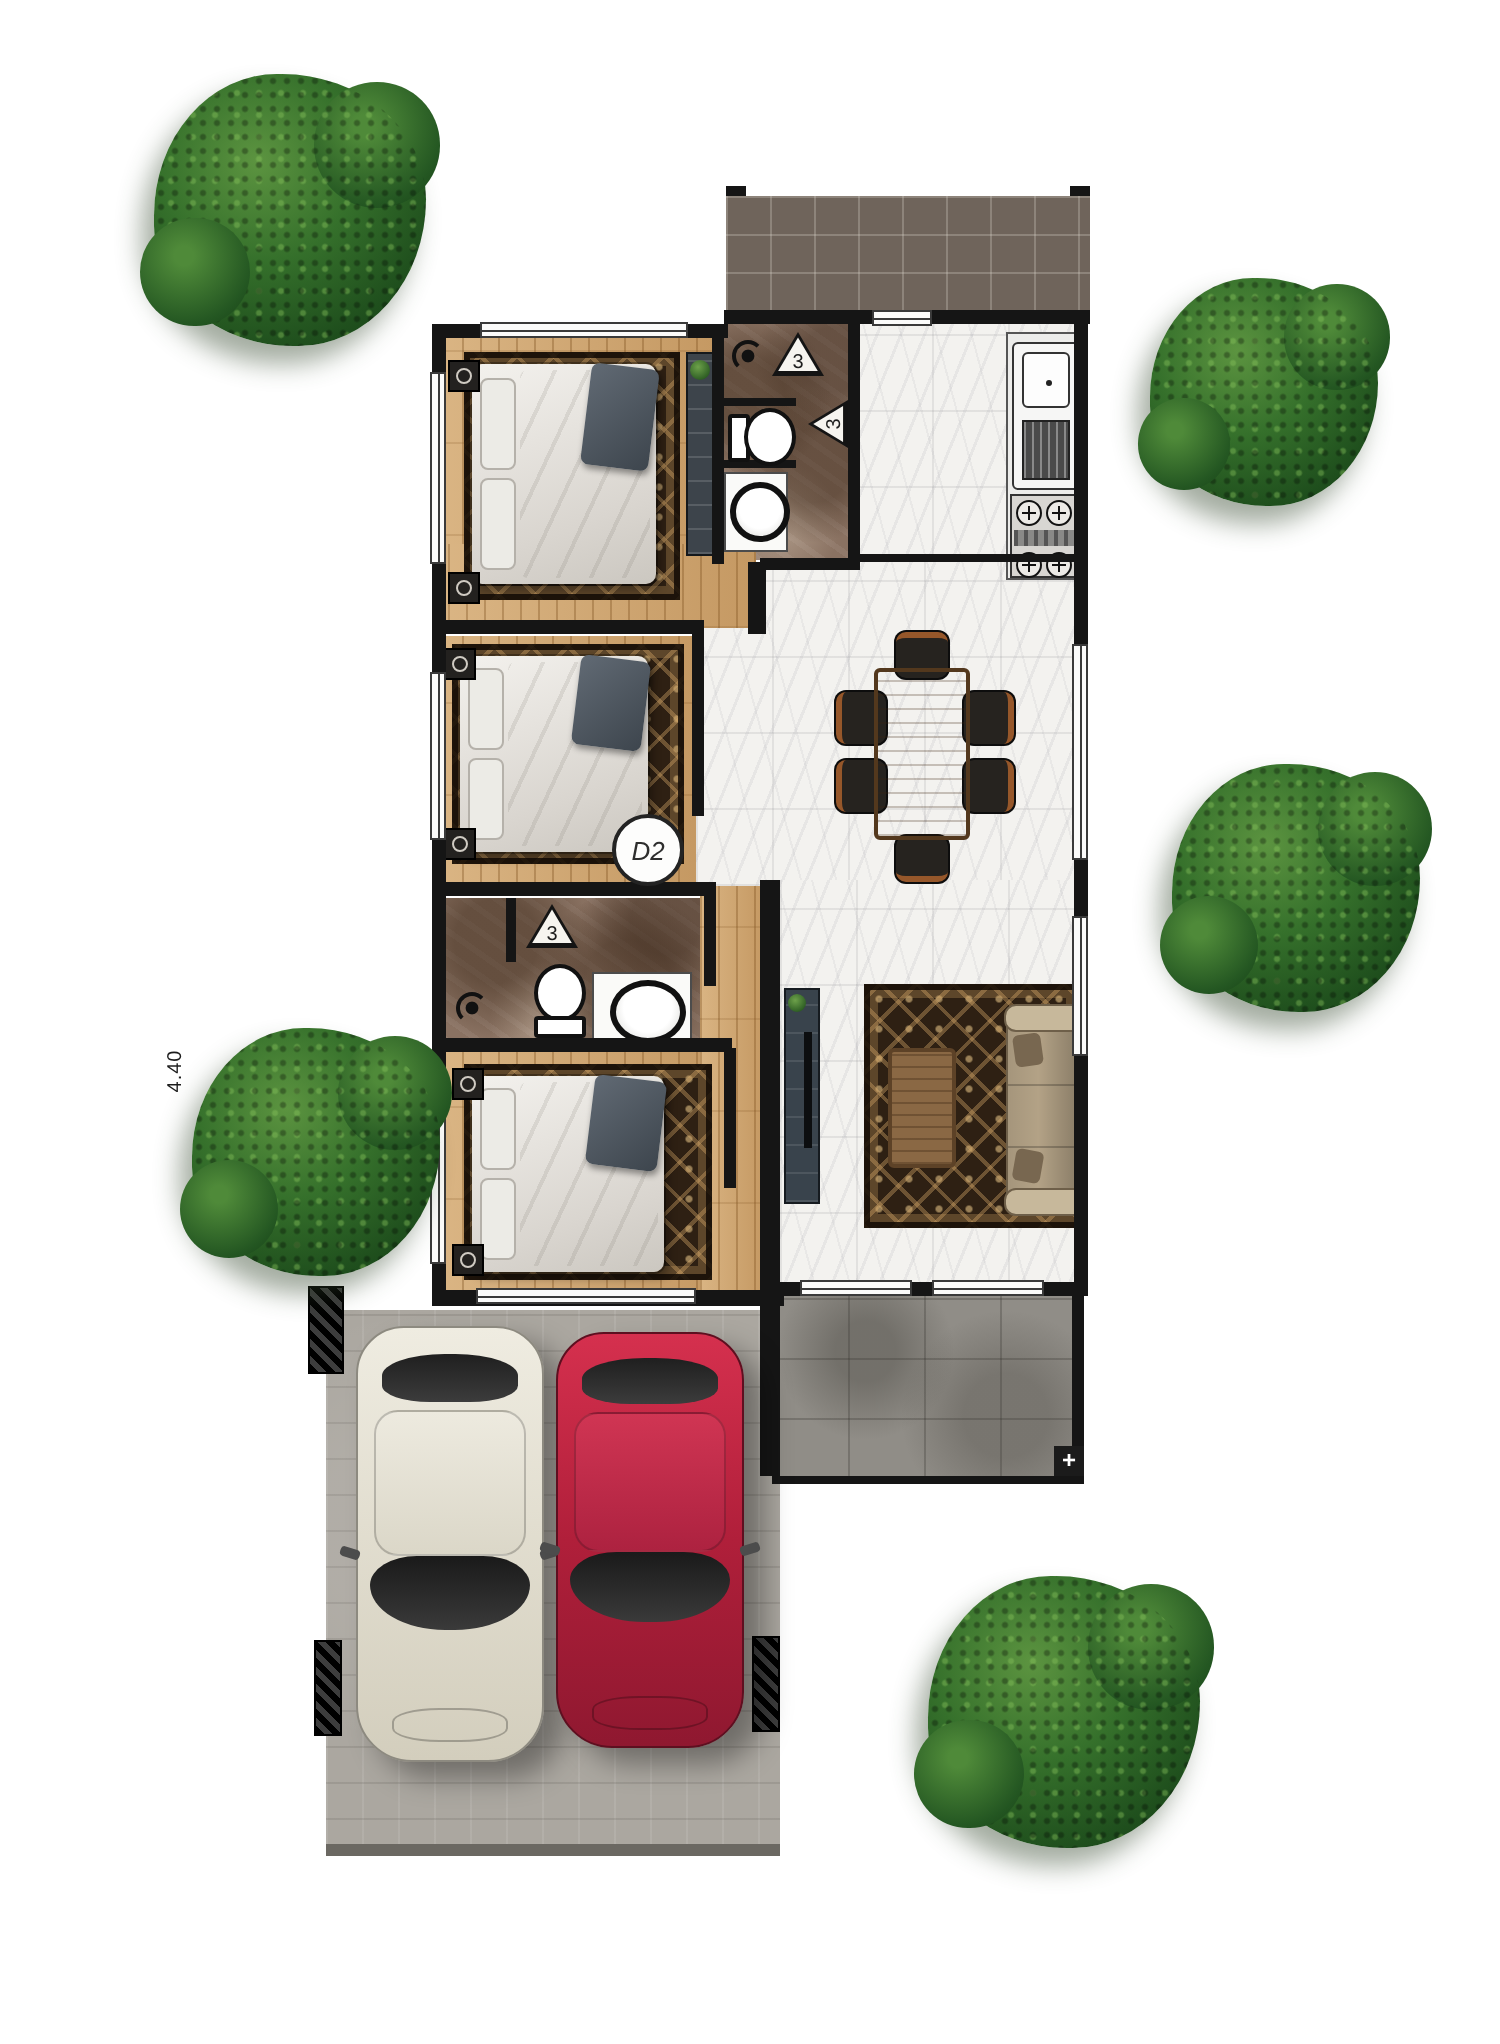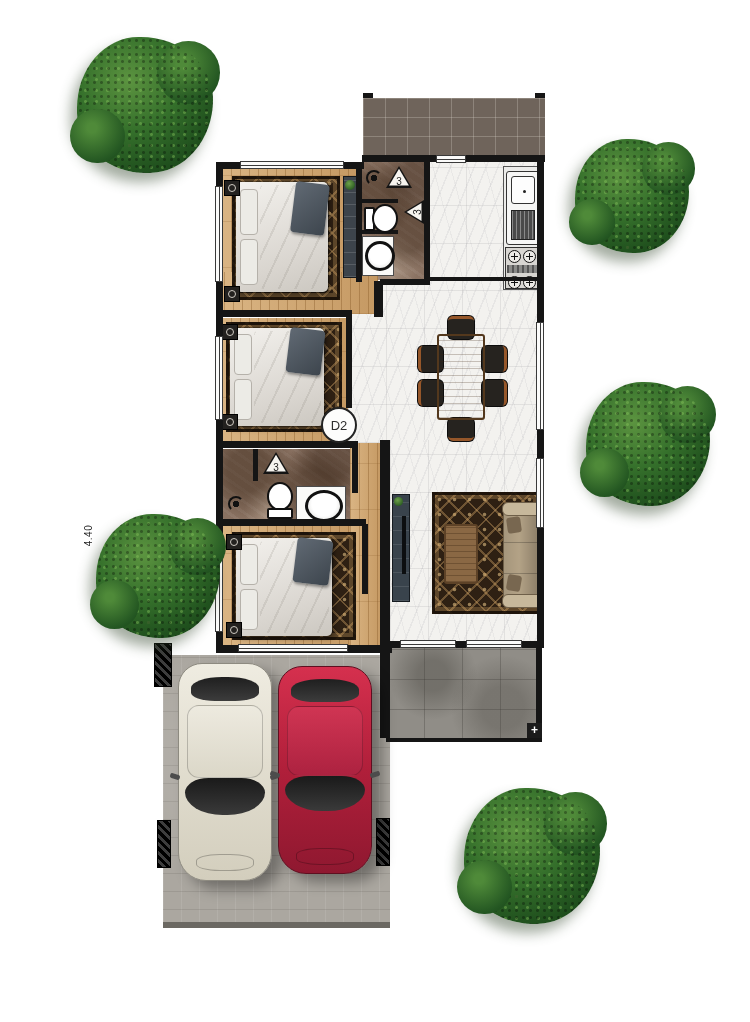--- a/index.html
+++ b/index.html
@@ -293,21 +293,21 @@
   <div class="win" style="left:466px;top:640px;width:56px;height:8px;"></div>
   <div class="win" style="left:436px;top:155px;width:30px;height:8px;"></div>
 
   <div class="col" style="left:154px;top:643px;width:18px;height:44px;"></div>
   <div class="col" style="left:157px;top:820px;width:14px;height:48px;"></div>
   <div class="col" style="left:376px;top:818px;width:14px;height:48px;"></div>
   <div class="wall" style="left:380px;top:650px;width:10px;height:88px;"></div>
   <div class="wall" style="left:363px;top:93px;width:10px;height:5px;"></div>
   <div class="wall" style="left:535px;top:93px;width:10px;height:5px;"></div>
 
-  <div class="tag" style="left:321px;top:407px;">
+  <div class="tag" style="left:306px;top:407px;font-style:italic;">
     <span>D2</span>
   </div>
   <div class="plusmark" style="left:527px;top:723px;">
     <span>+</span>
   </div>
   <div class="dim-label" style="left:68px;top:530px;width:40px;text-align:center;">
     <span>4.40</span>
   </div>
 
   <div class="car car-white" style="left:178px;top:663px;width:92px;height:216px;">

